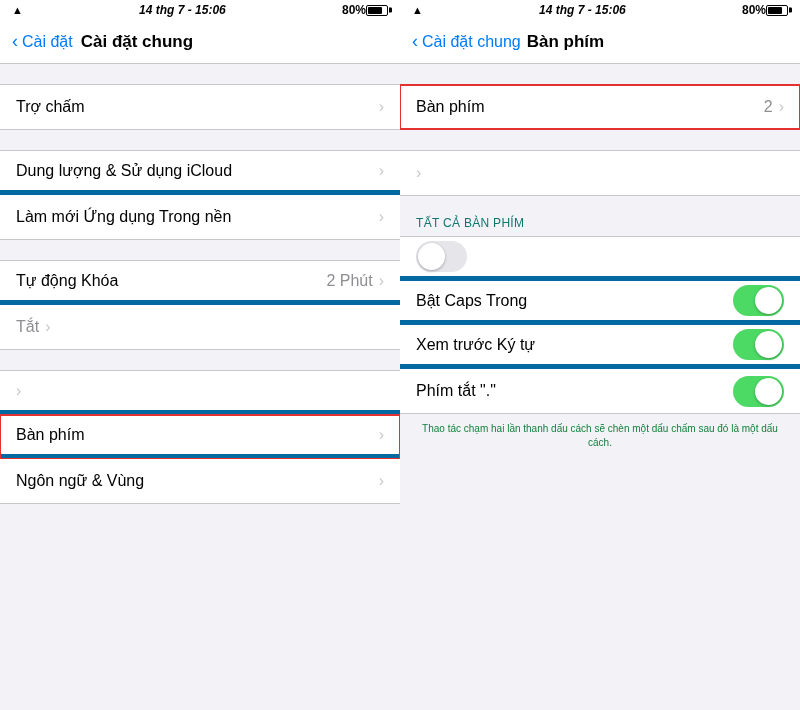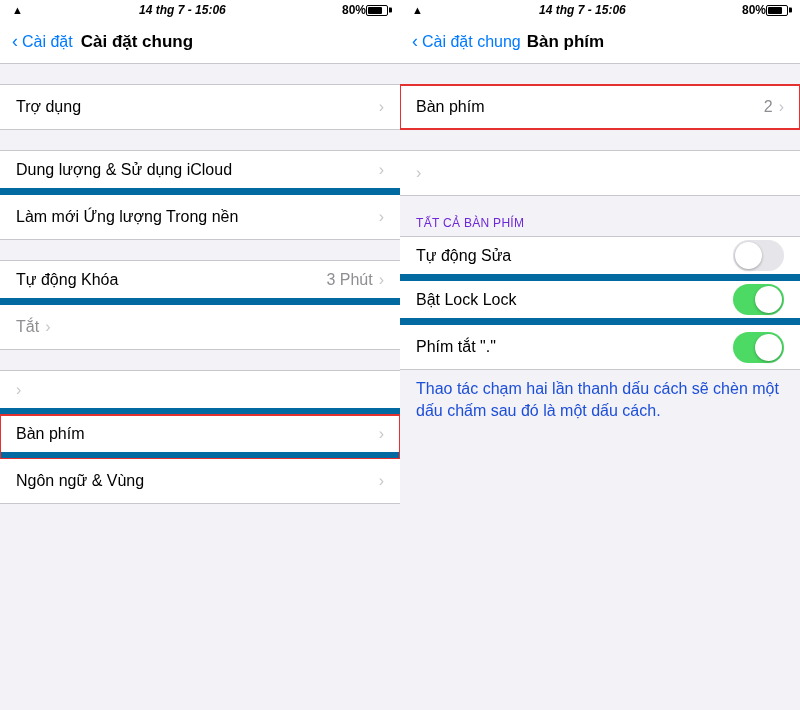--- a/index.html
+++ b/index.html
@@ -104,21 +104,21 @@
       border-bottom: 1px solid #c8c7cc;
     }
 
     
     .row {
       display: flex;
       align-items: center;
       min-height: 44px;
       padding: 0 16px;
       background: #fff;
-      border-bottom: 7px solid #0369a1;
+      border-bottom: 5px solid #0369a1;
       position: relative;
     }
     .row:last-child { border-bottom: none; }
     .row-label {
       flex: 1;
       font-size: 16px;
       color: #000;
     }
     .row-value {
       font-size: 16px;
@@ -158,38 +158,39 @@
     .highlighted-row {
       outline: 2.5px solid #e53030;
       outline-offset: -1px;
     }
 
     
     .spacer { height: 20px; }
 
     
     .description {
-      font-size: 16px;
-      color: #1d4ed8;
+      font-size: 10px;
+      color: #15803d;
       padding: 8px 16px;
       line-height: 1.4;
+      text-align: center;
     }
 
     
     .dual-status {
       display: flex;
     }
     .dual-status .status-bar {
       width: 400px;
     }
 
     
     .panel-right .group-header {
       font-size: 12px;
-      color: #6d28d9;
+      color: #0f766e;
     }
   </style>
 </head>
 <body>
 
 <div class="dual-status">
   <div class="status-bar">
     <span class="signal-icon">▲</span>
     <span class="time">14 thg 7 - 15:06</span>
     <div class="right">
@@ -219,42 +220,42 @@
         <span class="chevron">‹</span>
         <span>Cài đặt</span>
       </div>
       <span class="nav-title">Cài đặt chung</span>
     </div>
     <div class="content">
 
       <div class="spacer"></div>
       <div class="group-items">
         <div class="row">
-          <span class="row-label">Trợ dụng</span>
+          <span class="row-label">Trợ chấm</span>
           <span class="row-chevron">›</span>
         </div>
       </div>
 
       <div class="spacer"></div>
       <div class="group-items">
         <div class="row">
           <span class="row-label">Dung lượng &amp; Sử dụng iCloud</span>
           <span class="row-chevron">›</span>
         </div>
         <div class="row">
-          <span class="row-label">Làm mới Ứng lượng Trong nền</span>
+          <span class="row-label">Làm mới Ứng dụng Trong nền</span>
           <span class="row-chevron">›</span>
         </div>
       </div>
 
       <div class="spacer"></div>
       <div class="group-items">
         <div class="row">
           <span class="row-label">Tự động Khóa</span>
-          <span class="row-value">3 Phút</span>
+          <span class="row-value">2 Phút</span>
           <span class="row-chevron">›</span>
         </div>
         <div class="row">
           <span class="row-value">Tắt</span>
           <span class="row-chevron">›</span>
         </div>
       </div>
 
       <div class="spacer"></div>
       <div class="group-items">
@@ -301,33 +302,38 @@
           <span class="row-chevron">›</span>
         </div>
       </div>
 
       <div class="group">
         <div class="group-header">TẤT CẢ BÀN PHÍM</div>
         <div class="group-items">
 
 
           <div class="row">
-            <span class="row-label">Tự động Sửa</span>
             <div class="toggle off">
               <div class="toggle-thumb"></div>
             </div>
           </div>
 
           <div class="row">
-            <span class="row-label">Bật Lock Lock</span>
+            <span class="row-label">Bật Caps Trong</span>
             <div class="toggle on">
               <div class="toggle-thumb"></div>
             </div>
           </div>
 
+          <div class="row">
+            <span class="row-label">Xem trước Ký tự</span>
+            <div class="toggle on">
+              <div class="toggle-thumb"></div>
+            </div>
+          </div>
 
           <div class="row">
             <span class="row-label">Phím tắt "."</span>
             <div class="toggle on">
               <div class="toggle-thumb"></div>
             </div>
           </div>
 
         </div>
         <div class="description">Thao tác chạm hai lần thanh dấu cách sẽ chèn một dấu chấm sau đó là một dấu cách.</div>

